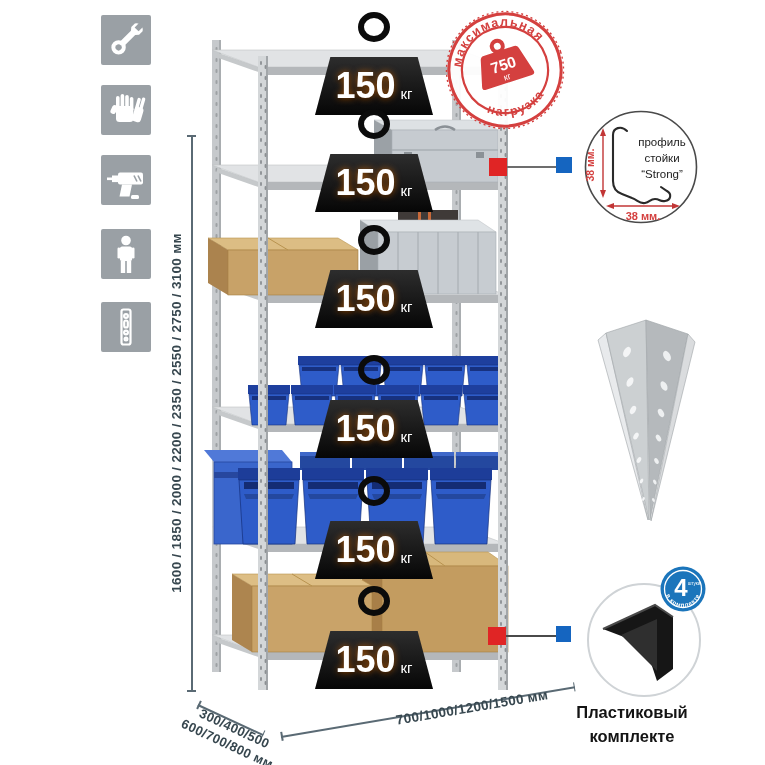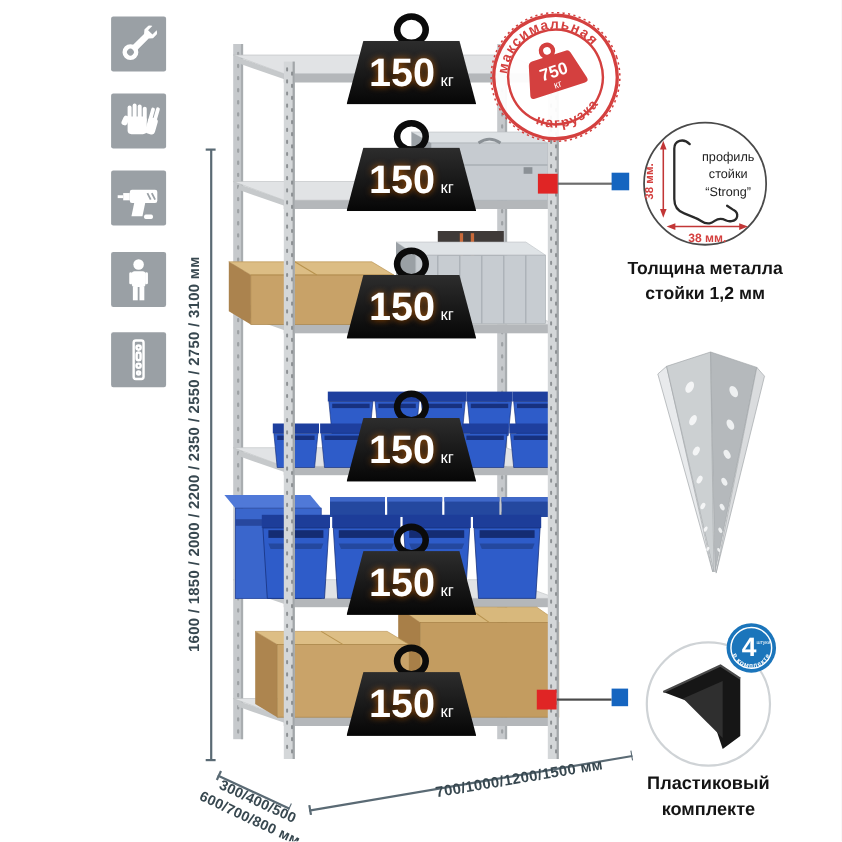--- a/index.html
+++ b/index.html
@@ -20,21 +20,21 @@
   .tick.l{left:0;} .tick.r{right:0;}
   .depth-label{position:absolute;left:148px;top:720px;width:165px;text-align:center;
                transform:rotate(25deg);line-height:1.3;}
   .width-label{position:absolute;left:322px;top:700px;width:300px;text-align:center;
                transform:rotate(-9.6deg);font-size:13.5px;}
   
   .weight{position:absolute;left:315px;width:118px;z-index:3;}
   .w-ring{width:20px;height:18px;border:6px solid #0b0b0b;border-radius:50%;margin:0 auto -5px auto;}
   .w-body{height:58px;background:linear-gradient(180deg,#2d2d2d,#060606);
           clip-path:polygon(13% 0,87% 0,100% 100%,0 100%);
-          display:flex;align-items:center;justify-content:center;gap:5px;}
+          display:flex;align-items:center;justify-content:center;gap:5px;margin-top:20px;}
   .w-val{font-size:36px;font-weight:bold;color:#fff;line-height:1;
          text-shadow:0 0 7px rgba(255,125,0,.65),0 2px 3px rgba(0,0,0,.6);}
   .w-unit{font-size:15px;color:#fff;margin-top:14px;}
   
   .stamp{position:absolute;left:445px;top:10px;width:120px;height:120px;transform:rotate(-18deg);z-index:4;}
   
   .marker{position:absolute;z-index:3;}
   .conn-line{position:absolute;height:2px;background:#6d6d6d;z-index:2;}
   
   .info-circle{position:absolute;border-radius:50%;background:#fff;z-index:2;}
@@ -382,24 +382,20 @@
         <polygon points="97,97 89,94 89,100" fill="#c23636"></polygon>
         <text x="60" y="111" text-anchor="middle" font-size="11" font-weight="bold" fill="#d4403f" font-family="Liberation Sans,sans-serif">38 мм.</text>
       </g>
       <g font-size="11.5" fill="#222" text-anchor="middle" font-family="Liberation Sans,sans-serif">
         <text x="79" y="37">профиль</text>
         <text x="79" y="53">стойки</text>
         <text x="79" y="69">“Strong”</text>
       </g>
     </svg>
   </div>
-  <div class="caption" style="left:558px;top:233px;width:166px;font-size:16px">
-    <div>Толщина металла</div>
-    <div>стойки 1,2 мм</div>
-  </div>
 
   <div class="info-circle" style="left:587px;top:583px;width:114px;height:114px;border:2px solid #cfd3d6;box-sizing:border-box">
     <svg width="110" height="110" viewBox="0 0 110 110">
       <g>
         <path d="M 14,44 L 66,20 L 84,32 L 84,84 L 68,96 L 56,60 Z" fill="#161616"></path>
         <path d="M 32,50 L 68,34 L 68,86 Z" fill="#2f2f2f"></path>
         <path d="M 14,44 L 66,20 L 84,32" stroke="#4a4a4a" stroke-width="2" fill="none"></path>
       </g>
     </svg>
   </div>
@@ -410,21 +406,21 @@
         </defs>
       <circle cx="23" cy="23" r="22.5" fill="#1b75bb"></circle>
       <circle cx="23" cy="23" r="18.5" fill="none" stroke="#fff" stroke-width="1.3"></circle>
       <text x="21" y="30" text-anchor="middle" font-size="24" font-weight="bold" fill="#fff" font-family="Liberation Sans,sans-serif">4</text>
       <text x="34" y="19" text-anchor="middle" font-size="4.6" fill="#fff" font-family="Liberation Sans,sans-serif">штуки</text>
       <text font-size="6" font-weight="bold" fill="#fff" letter-spacing="0.7" font-family="Liberation Sans,sans-serif">
         <textPath href="#badgeArc" startOffset="50%" text-anchor="middle">в комплекте</textPath>
       </text>
     </svg>
   </div>
-  <div class="caption" style="left:561px;top:701px;width:166px">
+  <div class="caption" style="left:549px;top:701px;width:166px">
     <div>Пластиковый</div>
     <div>комплекте</div>
   </div>
 
   <div class="dim-line" style="left:198px;top:704px;width:72px;transform:rotate(24.8deg)">
     <span class="tick l"></span>
       <span class="tick r"></span>
   </div>
   <div class="dim-text depth-label">
     <div>300/400/500</div>

